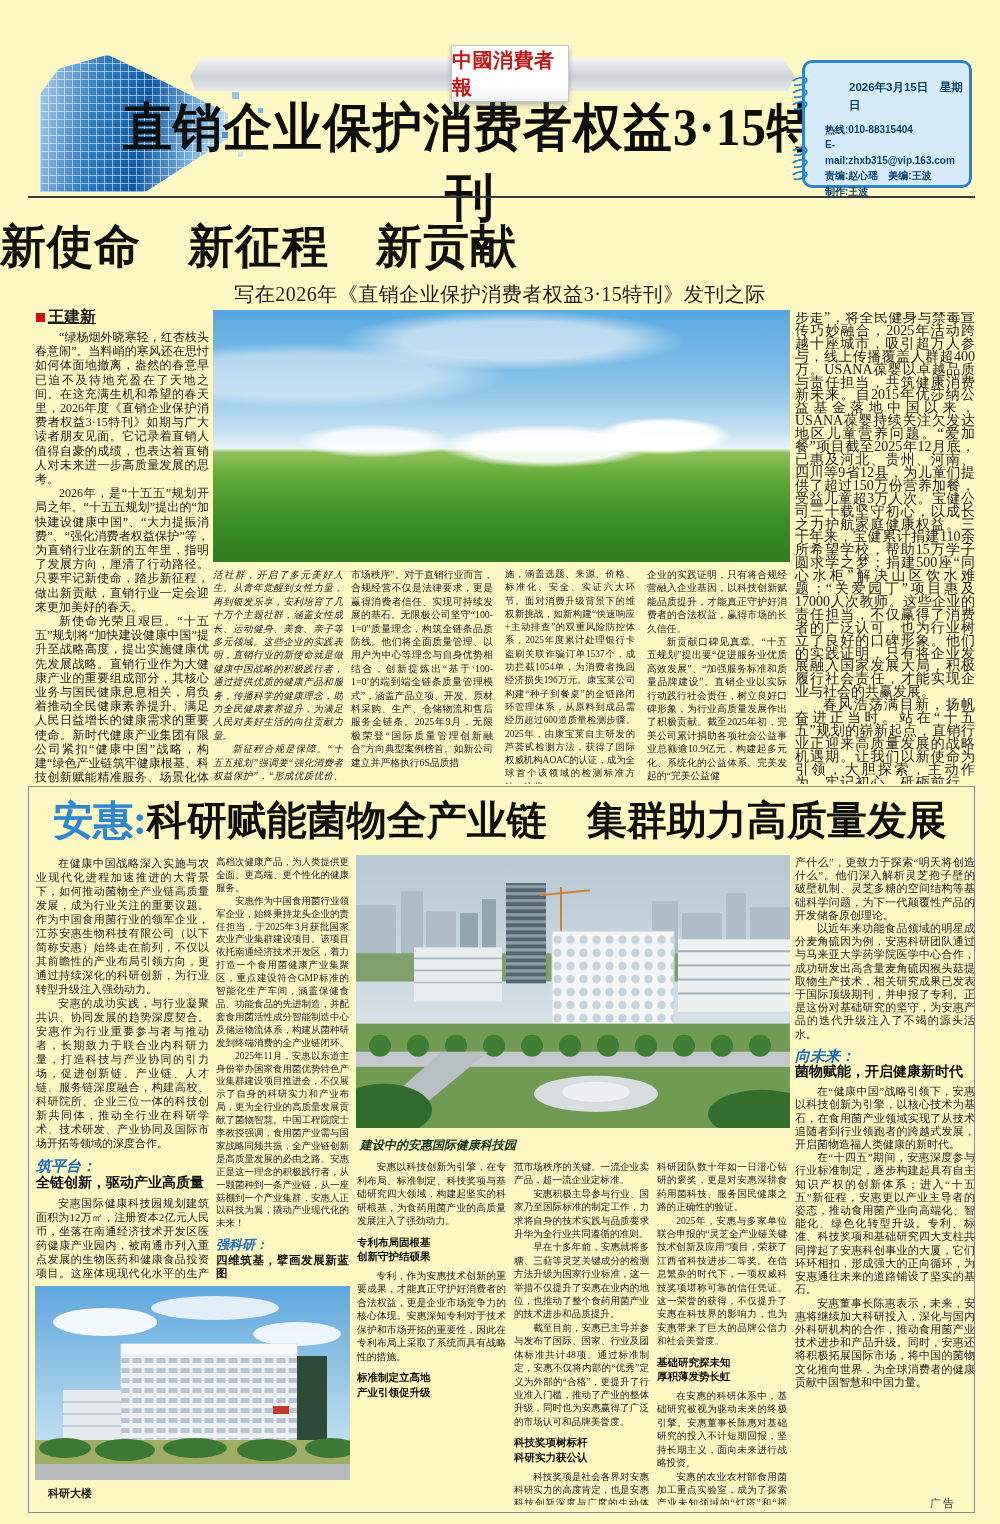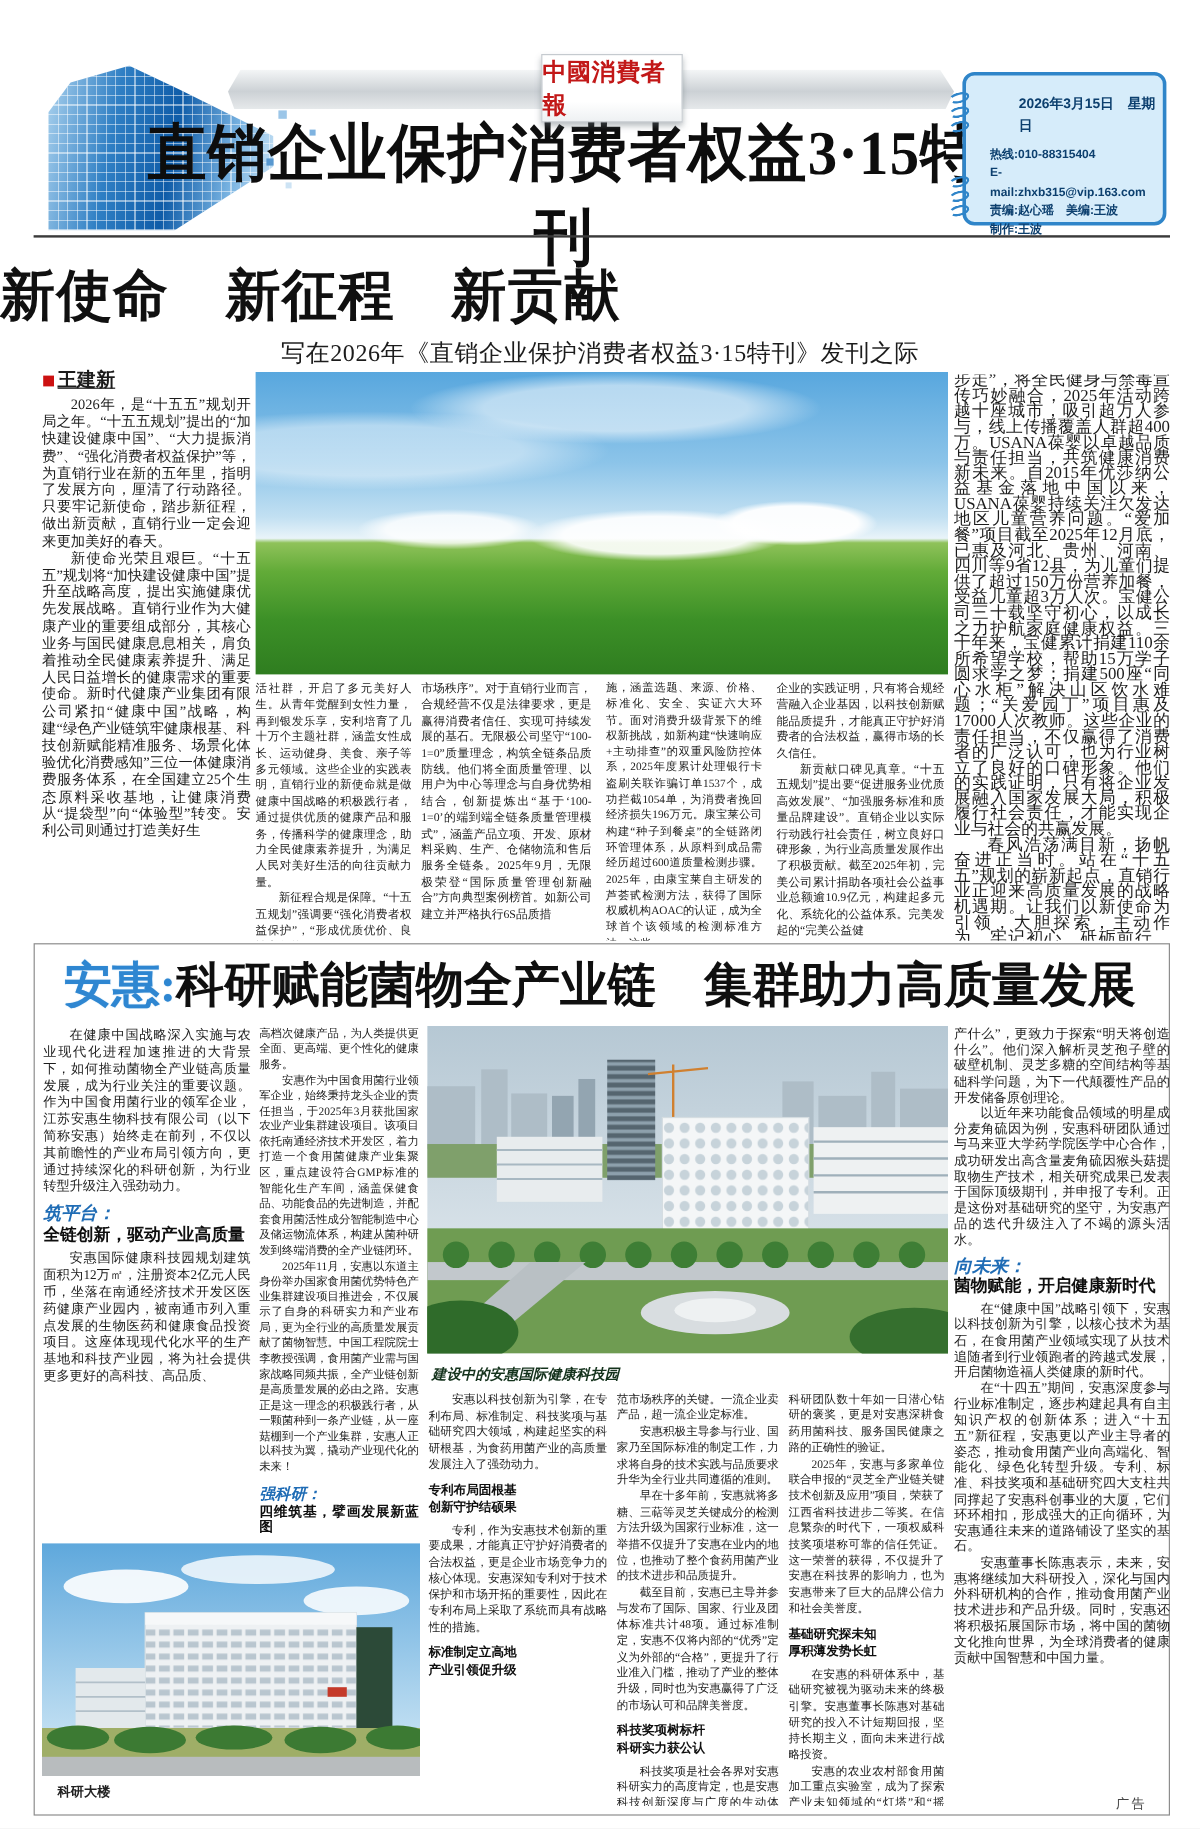--- a/index.html
+++ b/index.html
@@ -1,17 +1,17 @@
 <!DOCTYPE html>
 <html><head>
 <meta charset="utf-8">
 <style>
   *{margin:0;padding:0;box-sizing:border-box;}
   html,body{background:#e8e8e8;}
-  .page{position:relative;width:1000px;height:1524px;margin:0 auto;background:#ffffff;
+  .page{position:relative;width:1000px;height:1524px;margin:0 auto;background:#fef9c3;
         font-family:"Liberation Serif","DejaVu Serif",serif;color:#1c1c1c;overflow:hidden;}
 
   
   .mosaic{position:absolute;left:40px;top:52px;width:188px;height:140px;
     background:
       repeating-linear-gradient(90deg, rgba(255,255,255,.5) 0 1px, transparent 1px 8px),
       repeating-linear-gradient(0deg, rgba(255,255,255,.5) 0 1px, transparent 1px 8px),
       linear-gradient(100deg,#aed4ef 0%,#2f7fc4 30%,#0f5ca8 55%,#7ab4e2 80%,#d6eaf8 100%);
     clip-path:polygon(10% 12%,36% 2%,58% 16%,100% 44%,100% 62%,56% 100%,0 100%,0 30%);}
   .px{position:absolute;display:block;}
@@ -48,21 +48,21 @@
     font-size:20px;font-weight:400;letter-spacing:.5px;}
   .a1-author{position:absolute;left:36px;top:307px;font-size:16px;font-weight:700;text-align:right;}
   .sq{display:inline-block;width:9px;height:9px;background:#cc1111;margin-right:3px;}
   .aname{text-decoration:underline;}
 
   .col{position:absolute;text-align:justify;overflow:hidden;}
   .col p{margin:0;text-indent:2em;}
   .col p.cont{text-indent:0;}
 
   .a1c1{left:35px;top:330px;width:174px;height:454px;font-size:12px;line-height:14.2px;}
-  .a1c2{left:213px;top:568px;width:130px;height:216px;font-size:9.6px;line-height:13.4px;}
+  .a1c2{left:213px;top:568px;width:130px;height:216px;font-size:9.6px;line-height:13.4px;font-style:italic;}
   .a1c3{left:351px;top:568px;width:142px;height:216px;font-size:9.8px;line-height:13.4px;}
   .a1c4{left:505px;top:568px;width:130px;height:216px;font-size:9.4px;line-height:13.3px;}
   .a1c5{left:647px;top:568px;width:140px;height:216px;font-size:9.8px;line-height:13.4px;}
   .a1c6{left:795px;top:312px;width:180px;height:472px;font-size:14px;line-height:12.9px;}
 
   .photo{position:absolute;}
   .photo-grass{left:213px;top:310px;width:577px;height:252px;
     background:
       radial-gradient(ellipse 95px 26px at 78% 50%, rgba(255,255,255,.95) 0 55%, transparent 72%),
       radial-gradient(ellipse 150px 30px at 58% 54%, rgba(255,255,255,.9) 0 52%, transparent 72%),
@@ -139,20 +139,21 @@
 
   <h2 class="a1-headline">新使命　新征程　新贡献</h2>
   <div class="a1-subtitle">写在2026年《直销企业保护消费者权益3·15特刊》发刊之际</div>
   <div class="a1-author">
     <span class="sq"></span><span class="aname">王建新</span>
   </div>
 
   <div class="photo photo-grass"></div>
 
   <div class="col a1c1">
+    <p>“绿杨烟外晓寒轻，红杏枝头春意闹”。当料峭的寒风还在思忖如何体面地撤离，盎然的春意早已迫不及待地充盈在了天地之间。在这充满生机和希望的春天里，2026年度《直销企业保护消费者权益3·15特刊》如期与广大读者朋友见面。它记录着直销人值得自豪的成绩，也表达着直销人对未来进一步高质量发展的思考。</p>
     <p>2026年，是“十五五”规划开局之年。“十五五规划”提出的“加快建设健康中国”、“大力提振消费”、“强化消费者权益保护”等，为直销行业在新的五年里，指明了发展方向，厘清了行动路径。只要牢记新使命，踏步新征程，做出新贡献，直销行业一定会迎来更加美好的春天。</p>
     <p>新使命光荣且艰巨。“十五五”规划将“加快建设健康中国”提升至战略高度，提出实施健康优先发展战略。直销行业作为大健康产业的重要组成部分，其核心业务与国民健康息息相关，肩负着推动全民健康素养提升、满足人民日益增长的健康需求的重要使命。新时代健康产业集团有限公司紧扣“健康中国”战略，构建“绿色产业链筑牢健康根基、科技创新赋能精准服务、场景化体验优化消费感知”三位一体健康消费服务体系，在全国建立25个生态原料采收基地，让健康消费从“提袋型”向“体验型”转变。安利公司则通过打造美好生</p>
   </div>
   <div class="col a1c2">
     <p class="cont">活社群，开启了多元美好人生。从青年觉醒到女性力量，再到银发乐享，安利培育了几十万个主题社群，涵盖女性成长、运动健身、美食、亲子等多元领域。这些企业的实践表明，直销行业的新使命就是做健康中国战略的积极践行者，通过提供优质的健康产品和服务，传播科学的健康理念，助力全民健康素养提升，为满足人民对美好生活的向往贡献力量。</p>
     <p>新征程合规是保障。“十五五规划”强调要“强化消费者权益保护”，“形成优质优价、良性竞争的</p>
   </div>
   <div class="col a1c3">
     <p class="cont">市场秩序”。对于直销行业而言，合规经营不仅是法律要求，更是赢得消费者信任、实现可持续发展的基石。无限极公司坚守“100-1=0”质量理念，构筑全链条品质防线。他们将全面质量管理、以用户为中心等理念与自身优势相结合，创新提炼出“基于‘100-1=0’的端到端全链条质量管理模式”，涵盖产品立项、开发、原材料采购、生产、仓储物流和售后服务全链条。2025年9月，无限极荣登“国际质量管理创新融合”方向典型案例榜首。如新公司建立并严格执行6S品质措</p>
   </div>
@@ -168,20 +169,21 @@
     <p>春风浩荡满目新，扬帆奋进正当时。站在“十五五”规划的崭新起点，直销行业正迎来高质量发展的战略机遇期。让我们以新使命为引领，大胆探索，主动作为，牢记初心，砥砺前行，在加快建设健康中国、大力提振健康消费的新征程上，交出直销行业无愧于时代的合格答卷，为基本实现社会主义现代化、实现中华民族伟大复兴的中国梦做出直销人应有的新贡献！</p>
   </div>
 
   <div class="a2-frame"></div>
   <h2 class="a2-headline">
     <span class="blue">安惠:</span><span>科研赋能菌物全产业链　集群助力高质量发展</span>
   </h2>
 
   <div class="col a2c1">
     <p>在健康中国战略深入实施与农业现代化进程加速推进的大背景下，如何推动菌物全产业链高质量发展，成为行业关注的重要议题。作为中国食用菌行业的领军企业，江苏安惠生物科技有限公司（以下简称安惠）始终走在前列，不仅以其前瞻性的产业布局引领方向，更通过持续深化的科研创新，为行业转型升级注入强劲动力。</p>
+    <p>安惠的成功实践，与行业凝聚共识、协同发展的趋势深度契合。安惠作为行业重要参与者与推动者，长期致力于联合业内科研力量，打造科技与产业协同的引力场，促进创新链、产业链、人才链、服务链深度融合，构建高校、科研院所、企业三位一体的科技创新共同体，推动全行业在科研学术、技术研发、产业协同及国际市场开拓等领域的深度合作。</p>
     <div class="kicker">筑平台：</div>
     <div class="sec-title">全链创新，驱动产业高质量</div>
     <p>安惠国际健康科技园规划建筑面积为12万㎡，注册资本2亿元人民币，坐落在南通经济技术开发区医药健康产业园内，被南通市列入重点发展的生物医药和健康食品投资项目。这座体现现代化水平的生产基地和科技产业园，将为社会提供更多更好的高科技、高品质、</p>
   </div>
 
   <div class="col a2c2">
     <p class="cont">高档次健康产品，为人类提供更全面、更高端、更个性化的健康服务。</p>
     <p>安惠作为中国食用菌行业领军企业，始终秉持龙头企业的责任担当，于2025年3月获批国家农业产业集群建设项目。该项目依托南通经济技术开发区，着力打造一个食用菌健康产业集聚区，重点建设符合GMP标准的智能化生产车间，涵盖保健食品、功能食品的先进制造，并配套食用菌活性成分智能制造中心及储运物流体系，构建从菌种研发到终端消费的全产业链闭环。</p>
     <p>2025年11月，安惠以东道主身份举办国家食用菌优势特色产业集群建设项目推进会，不仅展示了自身的科研实力和产业布局，更为全行业的高质量发展贡献了菌物智慧。中国工程院院士李教授强调，食用菌产业需与国家战略同频共振，全产业链创新是高质量发展的必由之路。安惠正是这一理念的积极践行者，从一颗菌种到一条产业链，从一座菇棚到一个产业集群，安惠人正以科技为翼，撬动产业现代化的未来！</p>
     <div class="kicker">强科研：</div>

